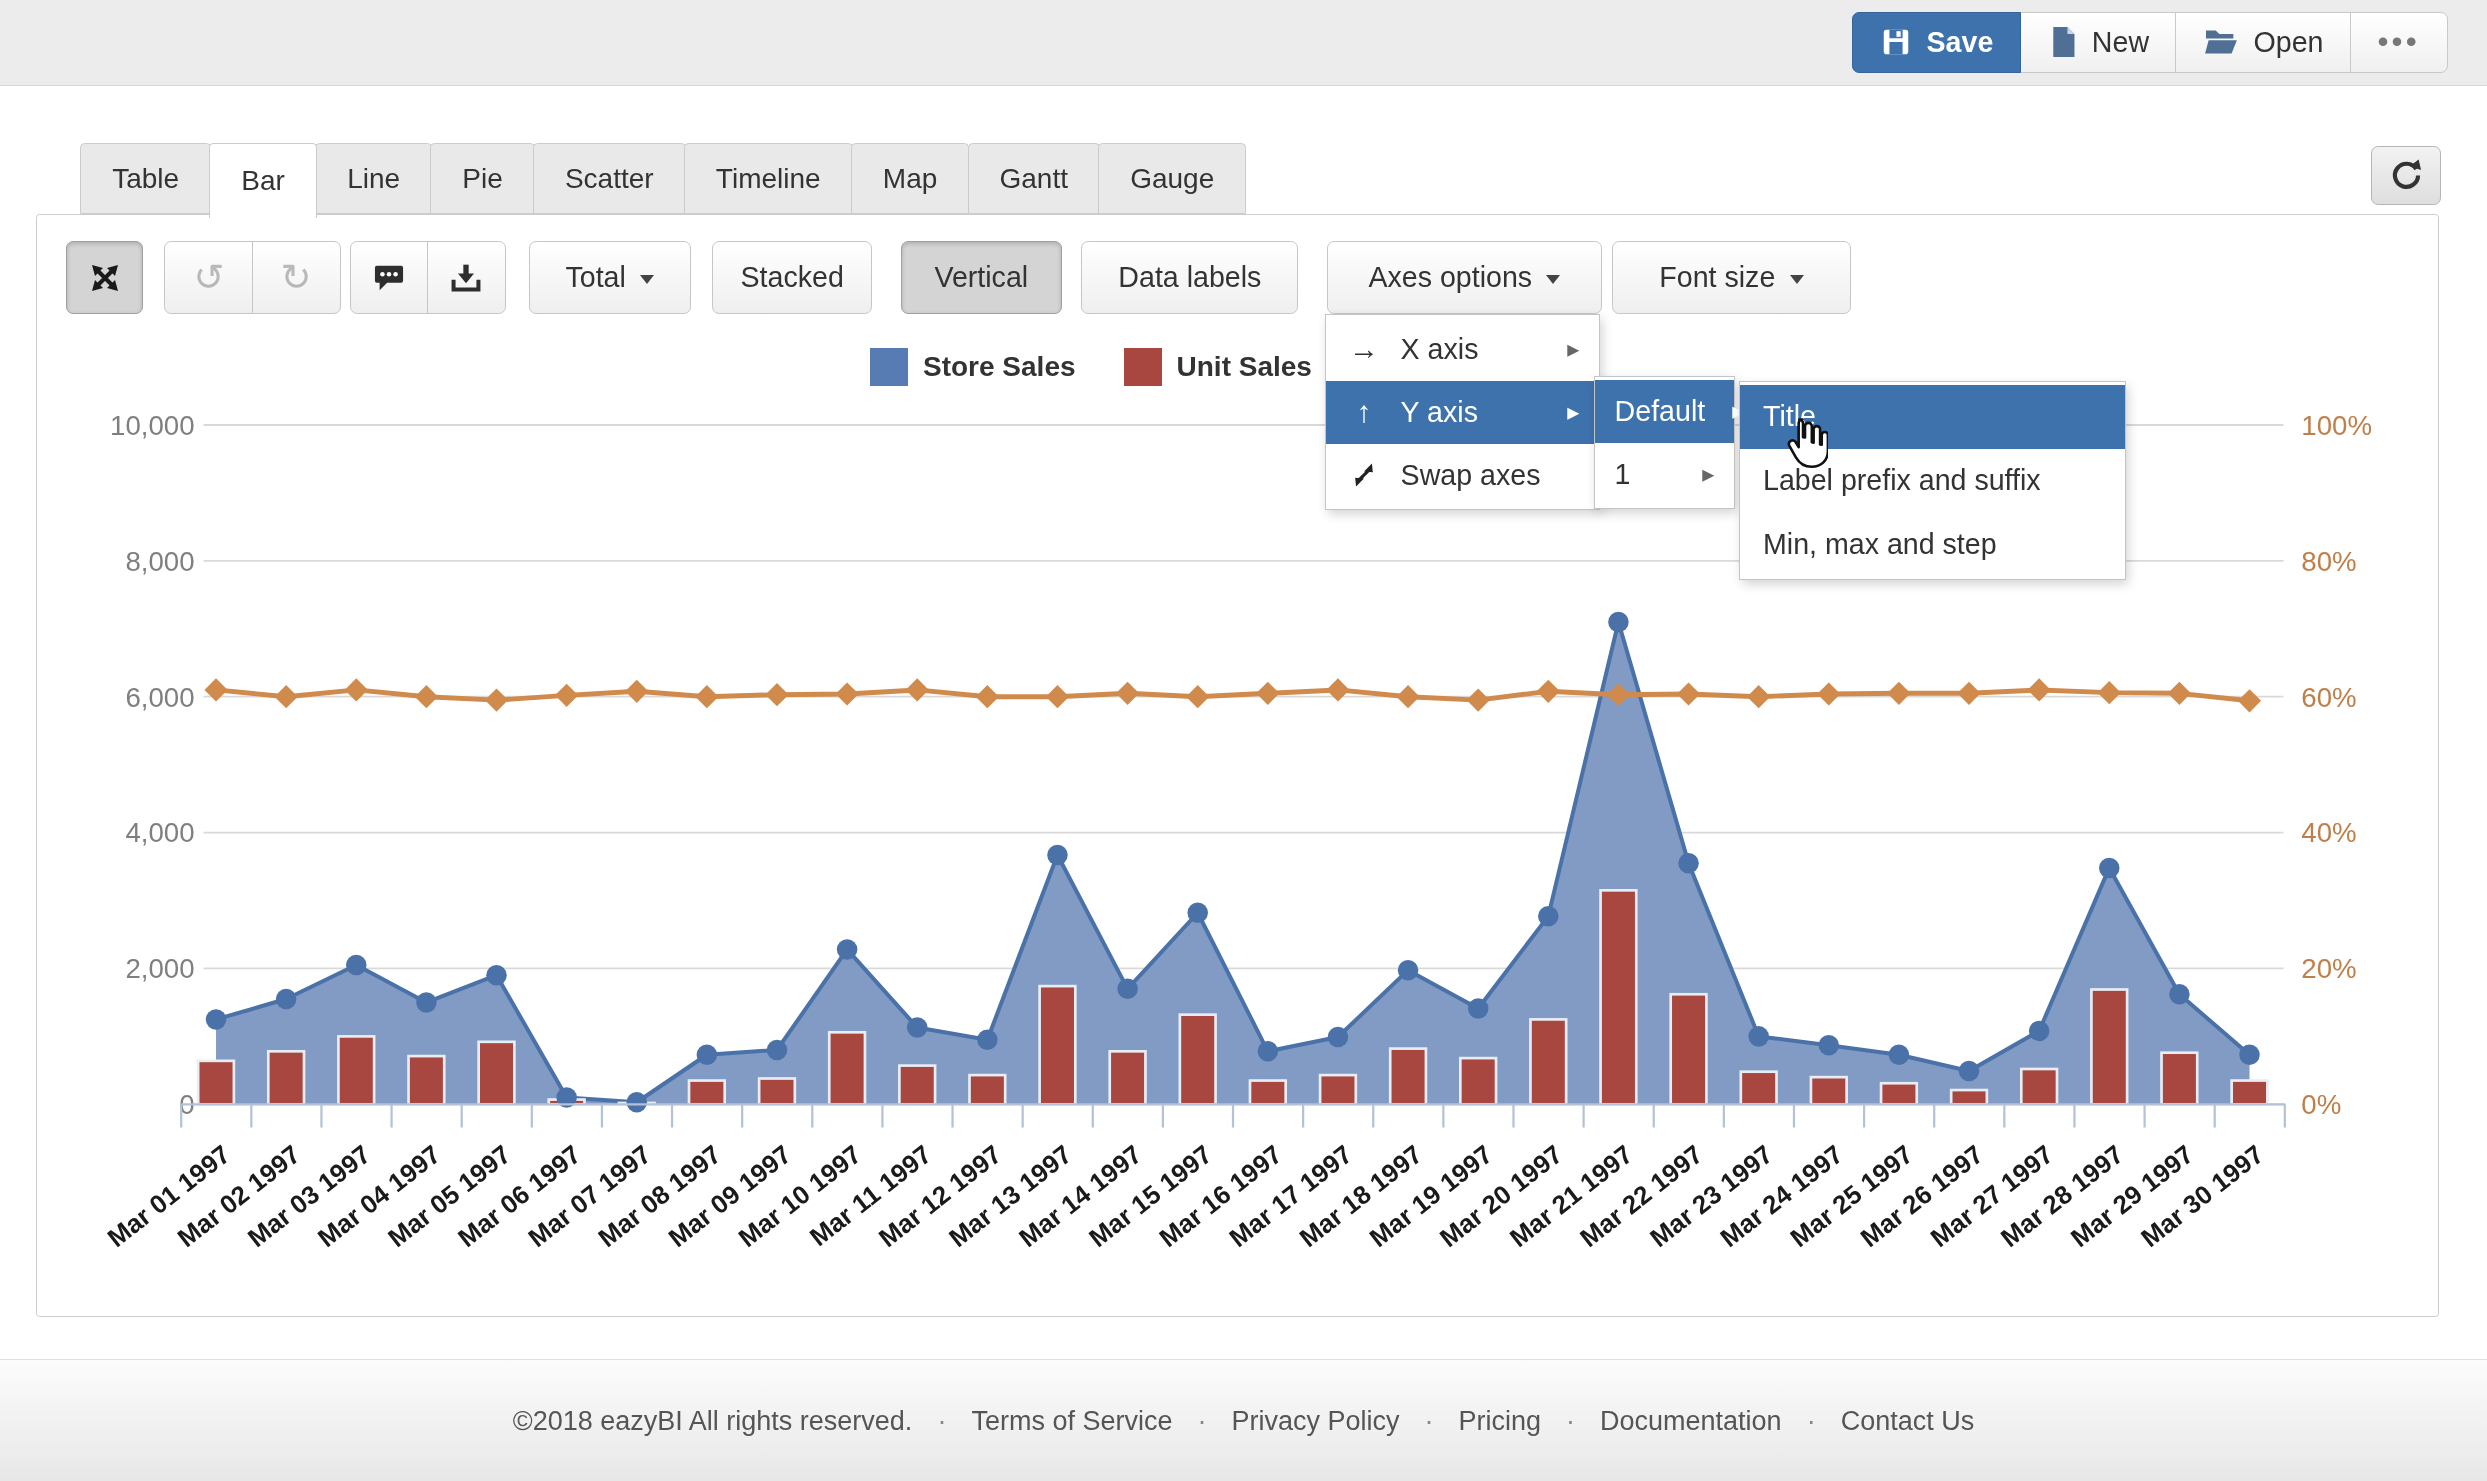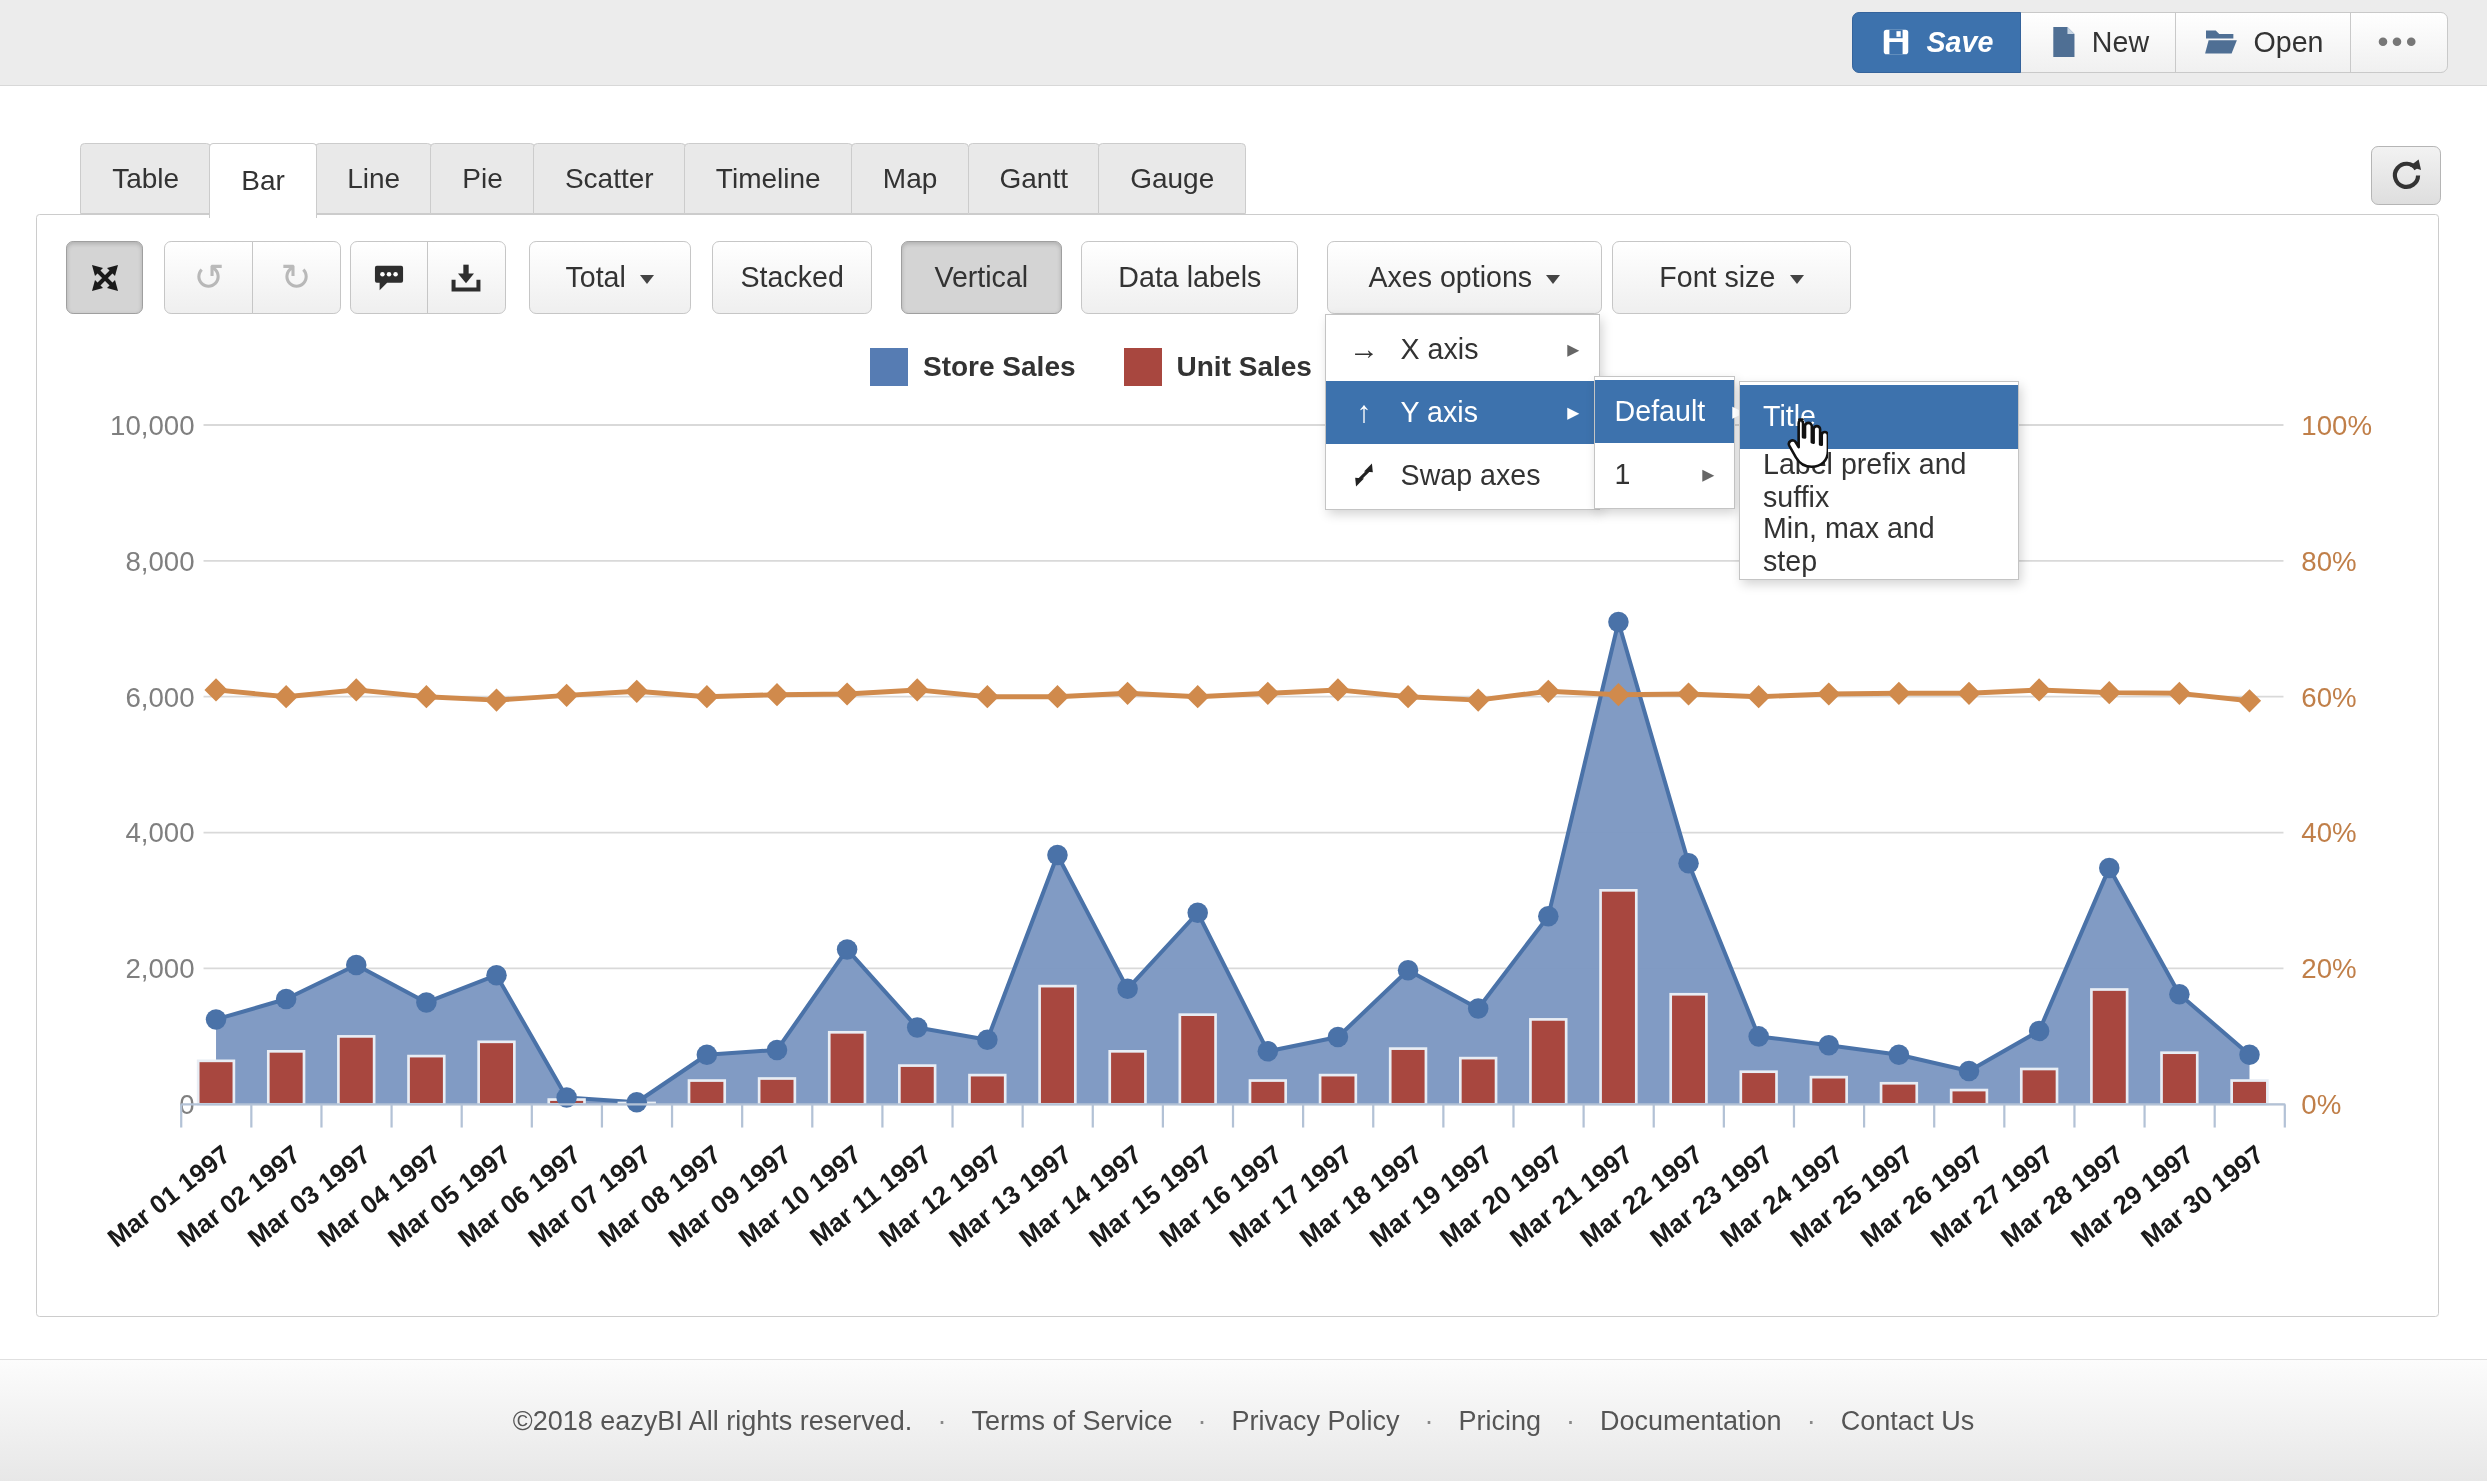--- a/index.html
+++ b/index.html
@@ -7,21 +7,21 @@
   #page{position:relative;width:2487px;height:1482px;overflow:hidden;background:#fff;}
 
   
   #topbar{position:absolute;left:0;top:0;width:2487px;height:86px;background:#ececec;border-bottom:1.8px solid #d8d8d8;box-sizing:border-box;}
   #topbar-left{position:absolute;left:45px;top:0;height:84px;display:flex;align-items:center;gap:18px;}
   .crumb{color:#3572b0;font-size:33px;text-decoration:none;cursor:pointer;}
   .crumb-sep{color:#9a9a9a;font-size:34px;}
   #page-title{font-size:33px;color:#666;font-weight:400;margin:0;}
   #topbar-actions{position:absolute;right:39px;top:11.6px;display:flex;}
   .hbtn{height:61px;box-sizing:border-box;padding:0 27px;font-size:28.6px;color:#333;display:flex;align-items:center;gap:14.3px;background:linear-gradient(#ffffff,#f0f0f0);border:1.8px solid #c9c9c9;margin-left:-1.8px;cursor:pointer;white-space:nowrap;}
-  .hbtn:first-child{border-radius:7.1px 0 0 7.1px;font-style:italic;}
+  .hbtn:first-child{border-radius:7.1px 0 0 7.1px;}
   .hbtn:last-child{border-radius:0 7.1px 7.1px 0;}
   .hbtn.primary{background:#3d72ad;border-color:#35639b;color:#fff;z-index:1;border-radius:7.1px 0 0 7.1px;font-weight:700;}
   .hbtn .dots{letter-spacing:3.6px;color:#777;font-size:30px;font-weight:700;}
 
   
   #content-panel{position:absolute;left:36px;top:214px;width:2403px;height:1103px;background:#fff;border:1.8px solid #cccccc;border-radius:3.6px;box-sizing:border-box;z-index:0;}
   #tabs{position:absolute;left:82px;top:143px;display:flex;z-index:4;}
   .tab{height:71px;box-sizing:border-box;padding:0 31px;display:flex;align-items:center;font-size:28px;color:#333;background:#e9e9e9;border:1.8px solid #cccccc;margin-left:-1.8px;cursor:pointer;border-radius:4.5px 4.5px 0 0;}
   .tab.active{background:#fff;height:75px;border-bottom:none;z-index:5;}
   #refresh-btn{position:absolute;left:2371px;top:146px;width:70px;height:59px;background:linear-gradient(#f2f2f2,#dedede);border:1.8px solid #b5b5b5;border-radius:7.1px;box-sizing:border-box;display:flex;align-items:center;justify-content:center;cursor:pointer;z-index:4;}
@@ -42,21 +42,21 @@
   .leg{display:flex;align-items:center;gap:15px;font-size:28px;font-weight:700;color:#333;}
   .sw{width:38px;height:38px;}
 
   
   #chart-svg{position:absolute;left:0;top:0;z-index:1;pointer-events:none;}
 
   
   .menu{position:absolute;background:#fff;border:0.9px solid #c4c4c4;box-shadow:2.7px 4.5px 10.7px rgba(0,0,0,.18);padding:2.7px 0;box-sizing:border-box;z-index:10;}
   #menu-axes{left:1325px;top:314px;width:275px;}
   #menu-yaxis{left:1594px;top:376px;width:141px;}
-  #menu-default{left:1739px;top:381px;width:280px;}
+  #menu-default{left:1739px;top:381px;width:387px;}
   .mrow{height:63px;display:flex;align-items:center;padding:0 19.6px;font-size:28.6px;color:#333;gap:18px;cursor:pointer;}
   #menu-default .mrow{height:64px;padding:0 23px;}
   .mrow .mi-icon{width:37px;font-size:30px;display:flex;align-items:center;justify-content:center;}
   .mrow .spacer{flex:1;}
   .mrow .chev{font-size:24px;color:#666;}
   .mrow.hl{background:#3d72ad;color:#fff;}
   .mrow.hl .chev{color:#fff;}
   .chev-near{margin-left:9px;}
 
   #cursor{position:absolute;left:1782px;top:416px;z-index:12;pointer-events:none;}

